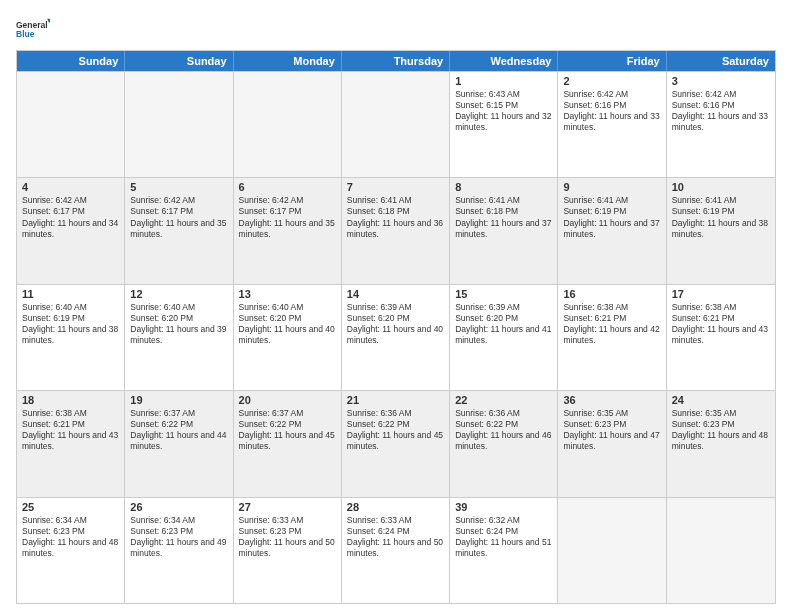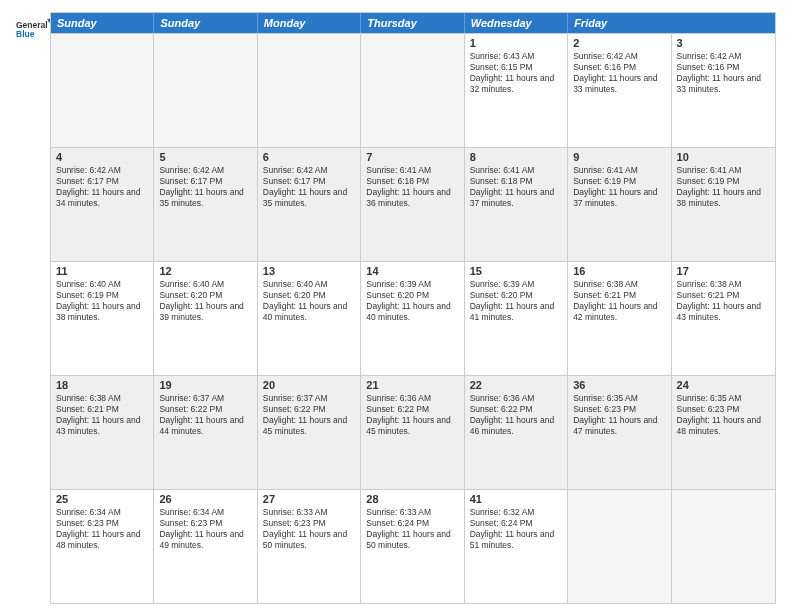--- a/index.html
+++ b/index.html
@@ -8,21 +8,21 @@
       height: 612px;
       font-family: Arial, sans-serif;
       background: #fff;
       overflow: hidden;
     }
     .page {
       width: 792px;
       height: 612px;
       padding: 12px 16px 8px 16px;
       display: flex;
-      flex-direction: row;
+      flex-direction: column;
     }
     .header {
       display: flex;
       align-items: flex-start;
       justify-content: space-between;
       margin-bottom: 4px;
     }
     .logo {
       display: flex;
       align-items: center;
@@ -52,22 +52,21 @@
       display: grid;
       grid-template-columns: repeat(7, 1fr);
       background: #2979c8;
     }
     .cal-header-cell {
       color: #fff;
       font-size: 11px;
       font-weight: bold;
       padding: 4px 6px;
       border-right: 1px solid #5a9cd6;
-      text-align: left;
-      font-style: italic;
+      text-align: right;
     }
     .cal-header-cell:last-child { border-right: none; }
     .cal-body {
       display: flex;
       flex-direction: column;
       flex: 1;
     }
     .cal-row {
       display: grid;
       grid-template-columns: repeat(7, 1fr);
@@ -117,20 +116,21 @@
   </div>
 
   <div class="calendar">
     <div class="cal-header-row">
     <div class="cal-header-cell">Sunday</div>
         <div class="cal-header-cell">Sunday</div>
         <div class="cal-header-cell">Monday</div>
         <div class="cal-header-cell">Thursday</div>
         <div class="cal-header-cell">Wednesday</div>
         <div class="cal-header-cell">Friday</div>
+        <div class="cal-header-cell">Saturday</div>
       </div>
     <div class="cal-body">
     <div class="cal-row">
           <div class="cal-cell empty"></div>
           <div class="cal-cell empty"></div>
           <div class="cal-cell empty"></div>
           <div class="cal-cell empty"></div>
           <div class="cal-cell">
             <div class="cell-day">1</div>
             <div class="cell-info">Sunrise: 6:43 AM<br>Sunset: 6:15 PM<br>Daylight: 11 hours and 32 minutes.</div>
@@ -245,21 +245,21 @@
           </div>
           <div class="cal-cell">
             <div class="cell-day">27</div>
             <div class="cell-info">Sunrise: 6:33 AM<br>Sunset: 6:23 PM<br>Daylight: 11 hours and 50 minutes.</div>
           </div>
           <div class="cal-cell">
             <div class="cell-day">28</div>
             <div class="cell-info">Sunrise: 6:33 AM<br>Sunset: 6:24 PM<br>Daylight: 11 hours and 50 minutes.</div>
           </div>
           <div class="cal-cell">
-            <div class="cell-day">41</div>
+            <div class="cell-day">39</div>
             <div class="cell-info">Sunrise: 6:32 AM<br>Sunset: 6:24 PM<br>Daylight: 11 hours and 51 minutes.</div>
           </div>
           <div class="cal-cell empty"></div>
           <div class="cal-cell empty"></div>
         </div>
       </div>
   </div>
 </div>
 
 </body></html>

